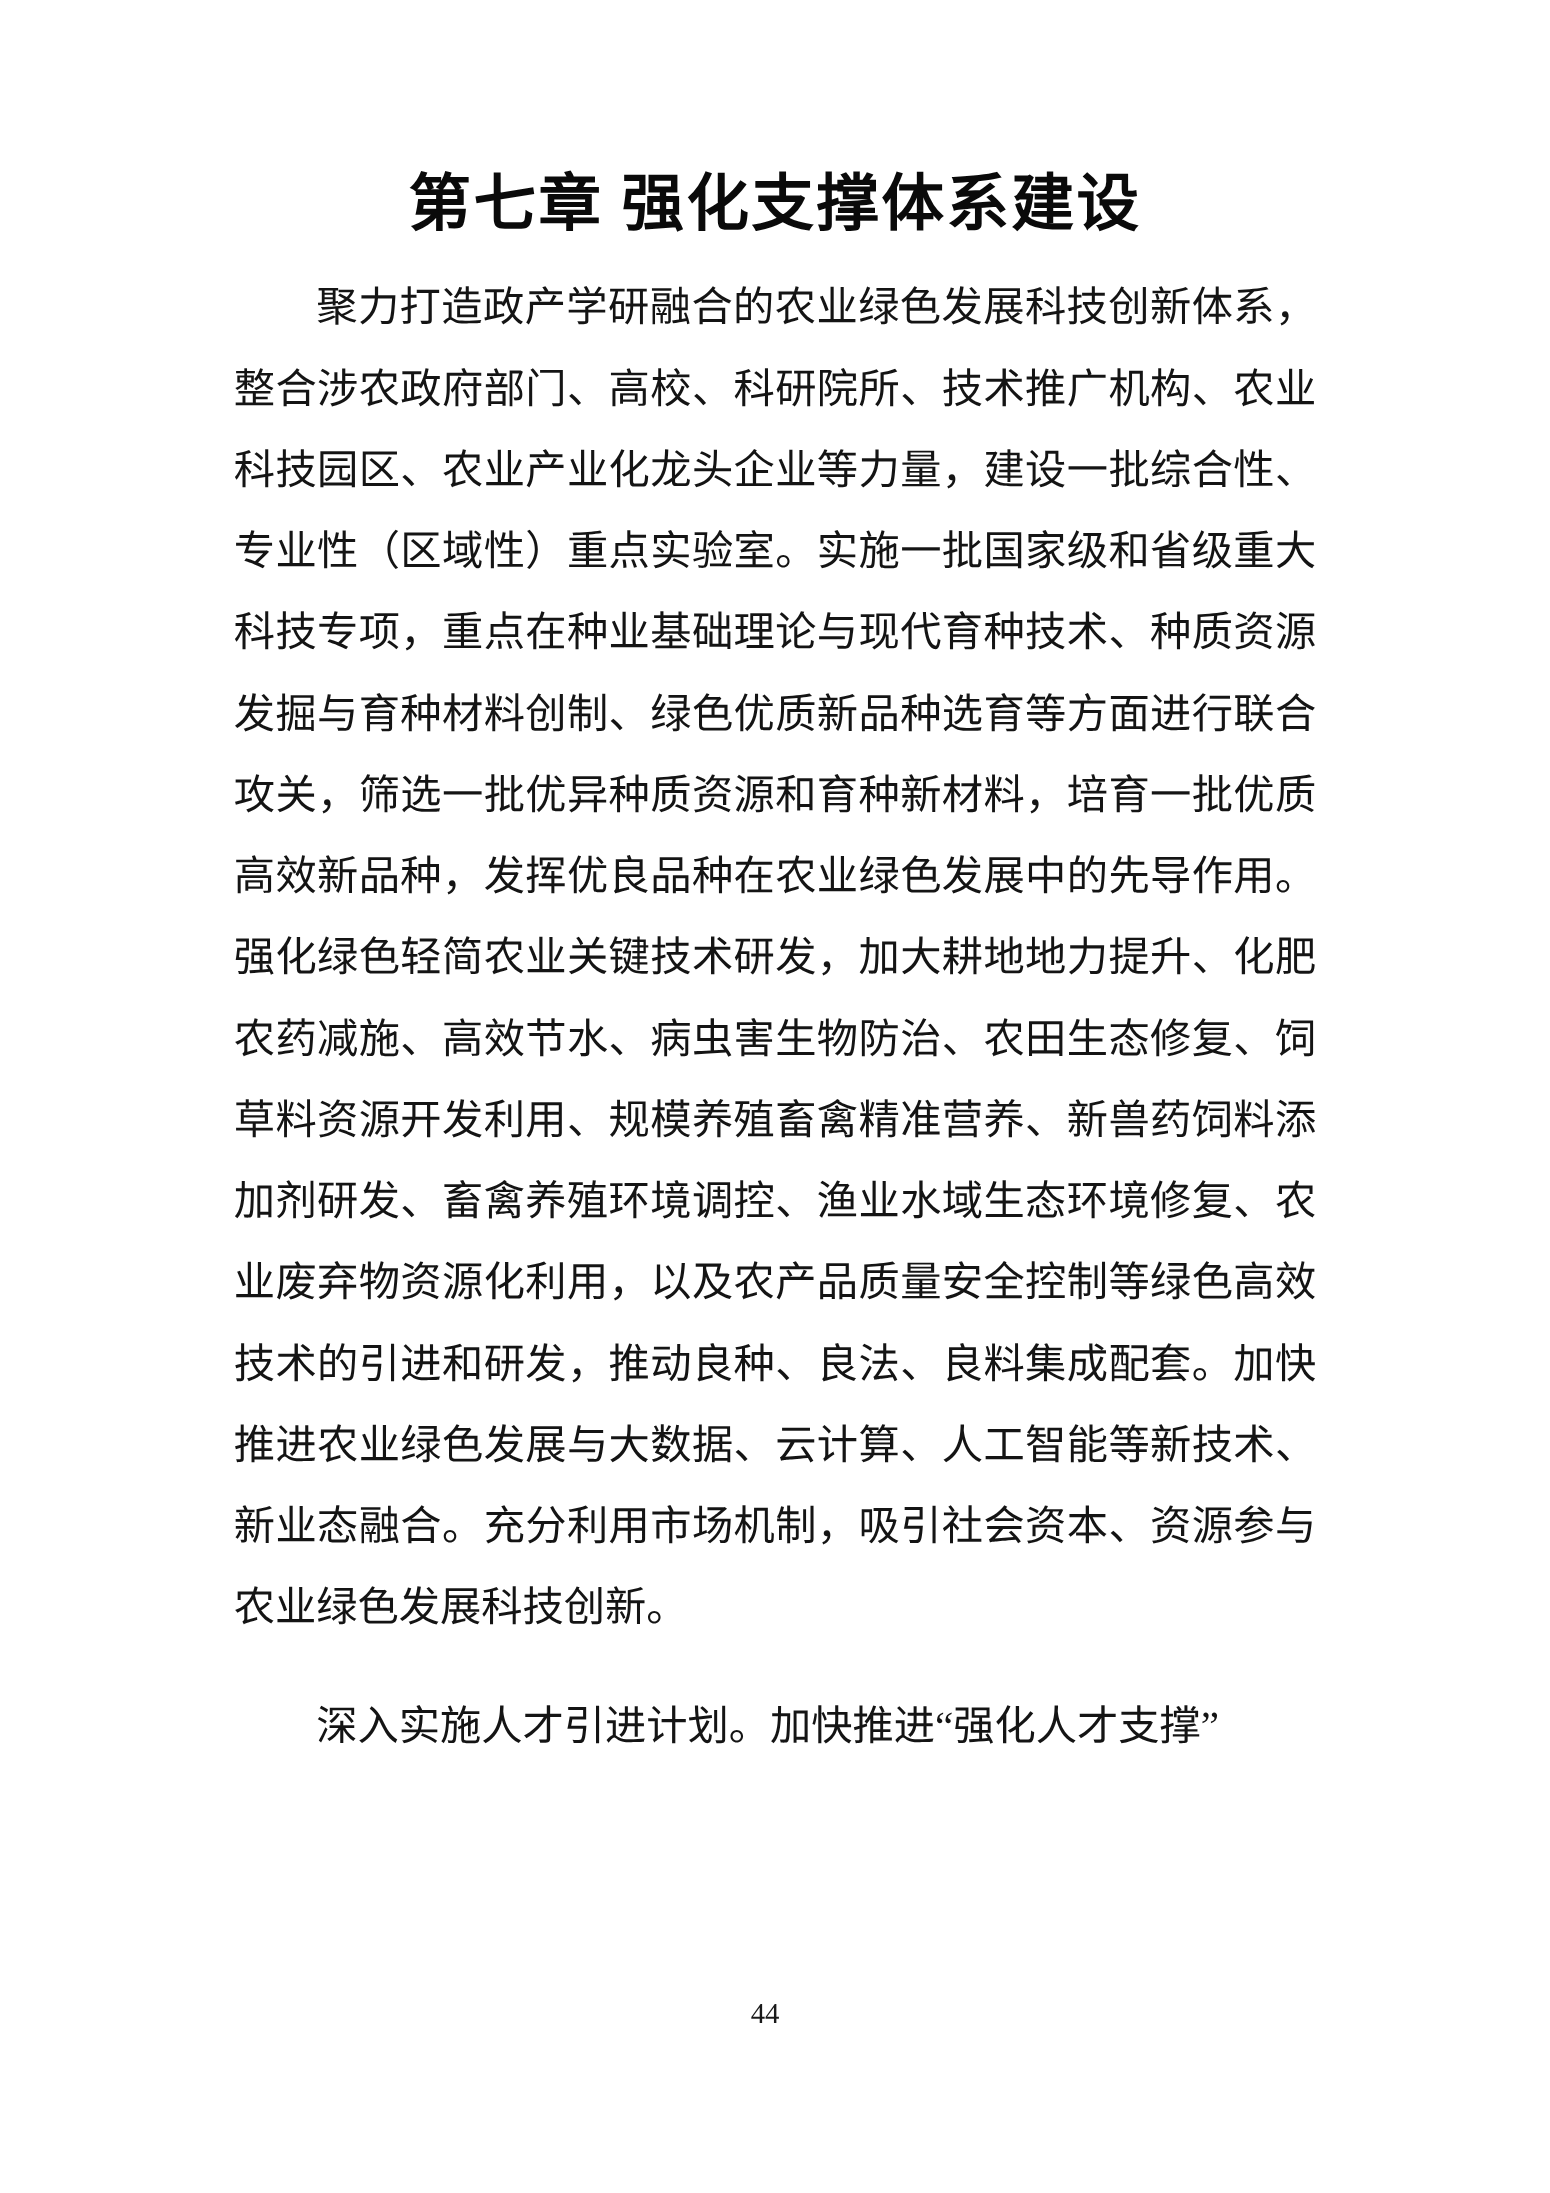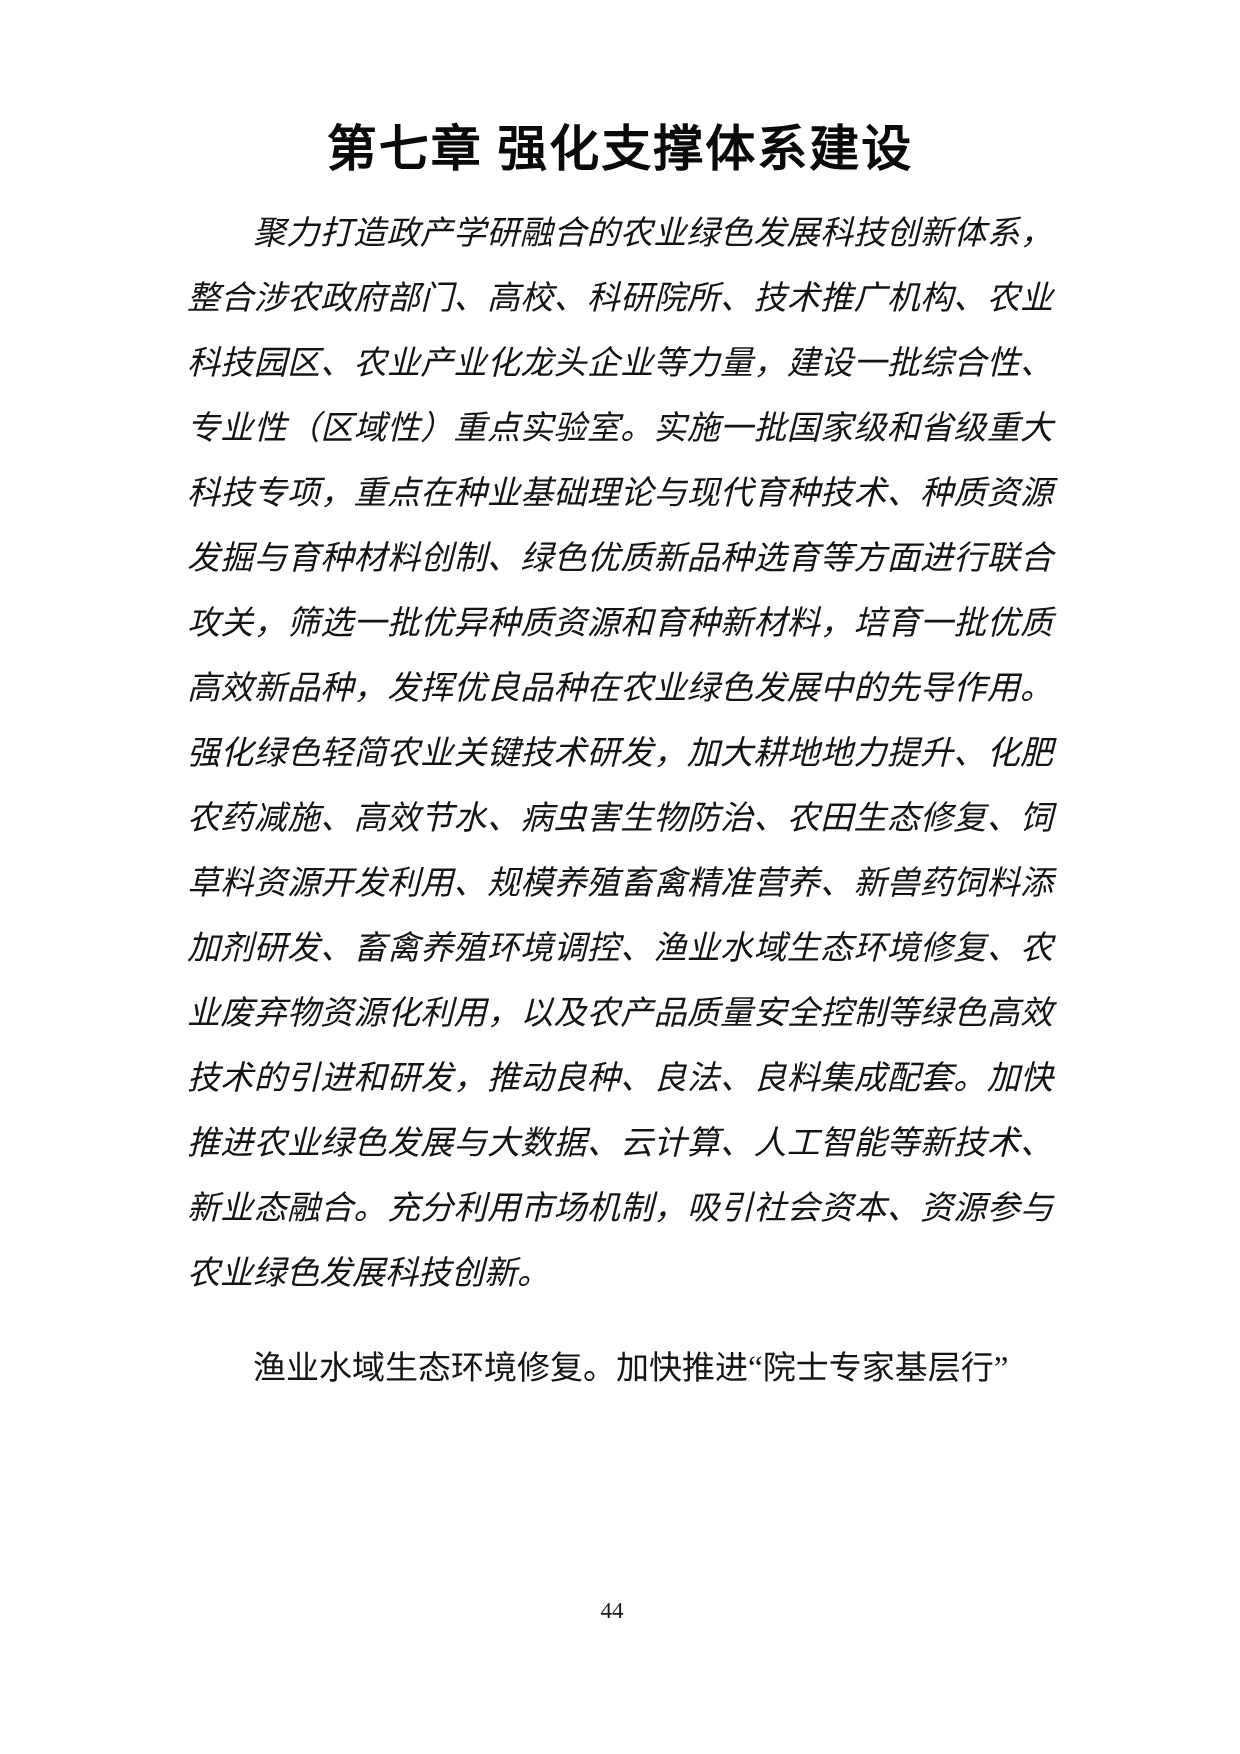--- a/index.html
+++ b/index.html
@@ -10,21 +10,21 @@
     background: #ffffff;
     color: #111111;
     overflow: hidden;
     font-family: "Liberation Serif", serif;
   }
   .content {
     width: 866px;
     margin: 0 auto;
   }
   .doc-title {
-    margin: 2px;
+    margin: 16px;
     padding-top: 120px;
     text-align: center;
     font-family: "Liberation Serif", serif;
     font-weight: bold;
     font-size: 50px;
     line-height: 1.1;
     letter-spacing: 2px;
     color: #0a0a0a;
   }
   .section-heading {
@@ -44,21 +44,21 @@
     font-size: 33px;
     line-height: 65px;
     text-align: justify;
     text-justify: inter-ideograph;
     text-align-last: left;
     text-indent: 2em;
     word-break: break-all;
     line-break: strict;
     color: #141414;
   }
-  .section-1 .body-para { margin-top: 24px; font-style: italic; }
+  .section-1 .body-para { margin-top: 24px; }
   .section-2 .body-para { margin-top: 30px; }
   .page-number {
     position: absolute;
     left: 0;
     right: 16px;
     top: 1598px;
     text-align: center;
     font-family: "Liberation Serif", serif;
     font-size: 23px;
     color: #1a1a1a;
@@ -70,19 +70,19 @@
 <div class="page">
   <div class="content">
 
     <h1 class="doc-title">第七章 强化支撑体系建设</h1>
 
     <div class="section-1">
       <p class="body-para">聚力打造政产学研融合的农业绿色发展科技创新体系，整合涉农政府部门、高校、科研院所、技术推广机构、农业科技园区、农业产业化龙头企业等力量，建设一批综合性、专业性（区域性）重点实验室。实施一批国家级和省级重大科技专项，重点在种业基础理论与现代育种技术、种质资源发掘与育种材料创制、绿色优质新品种选育等方面进行联合攻关，筛选一批优异种质资源和育种新材料，培育一批优质高效新品种，发挥优良品种在农业绿色发展中的先导作用。强化绿色轻简农业关键技术研发，加大耕地地力提升、化肥农药减施、高效节水、病虫害生物防治、农田生态修复、饲草料资源开发利用、规模养殖畜禽精准营养、新兽药饲料添加剂研发、畜禽养殖环境调控、渔业水域生态环境修复、农业废弃物资源化利用，以及农产品质量安全控制等绿色高效技术的引进和研发，推动良种、良法、良料集成配套。加快推进农业绿色发展与大数据、云计算、人工智能等新技术、新业态融合。充分利用市场机制，吸引社会资本、资源参与农业绿色发展科技创新。</p>
     </div>
 
     <div class="section-2">
-      <p class="body-para">渔业水域生态环境修复。加快推进“院士专家基层行”</p>
+      <p class="body-para">深入实施人才引进计划。加快推进“强化人才支撑”</p>
     </div>
 
   </div>
 
   <div class="page-number">44</div>
 </div>
 
 </body></html>

